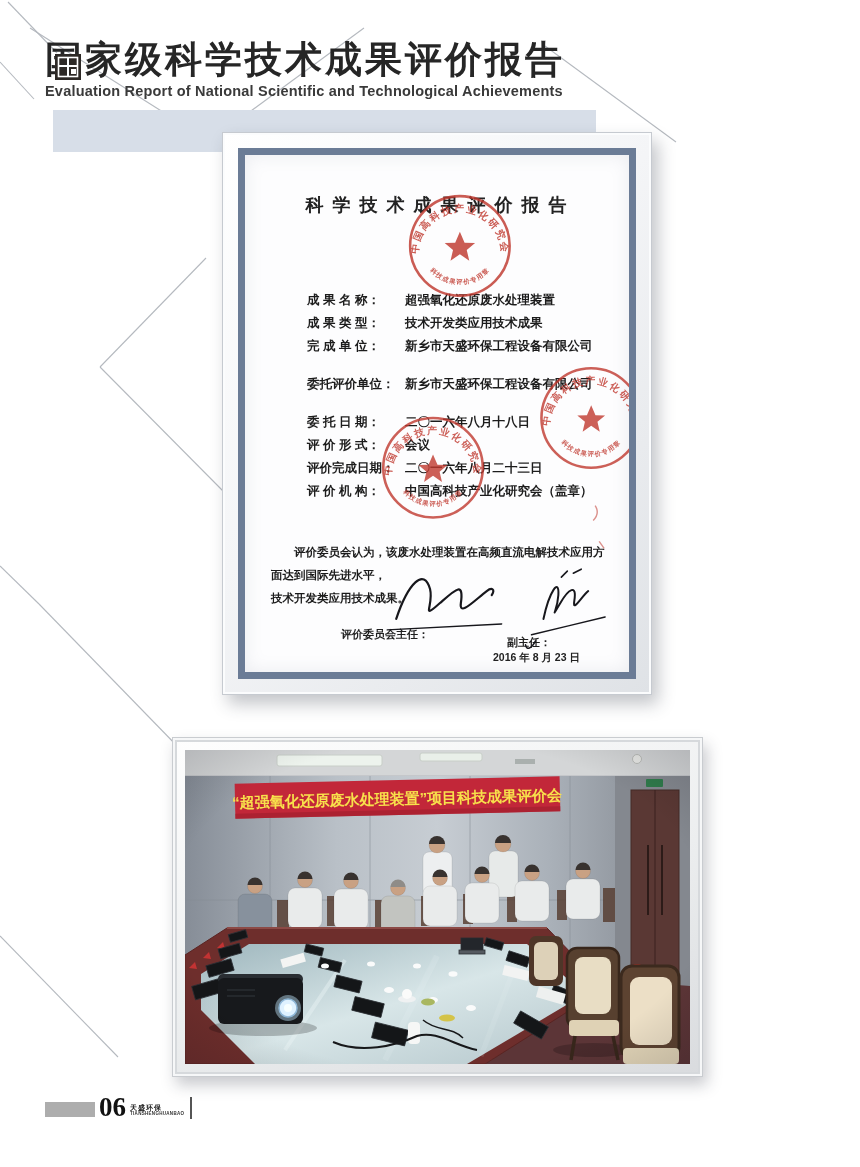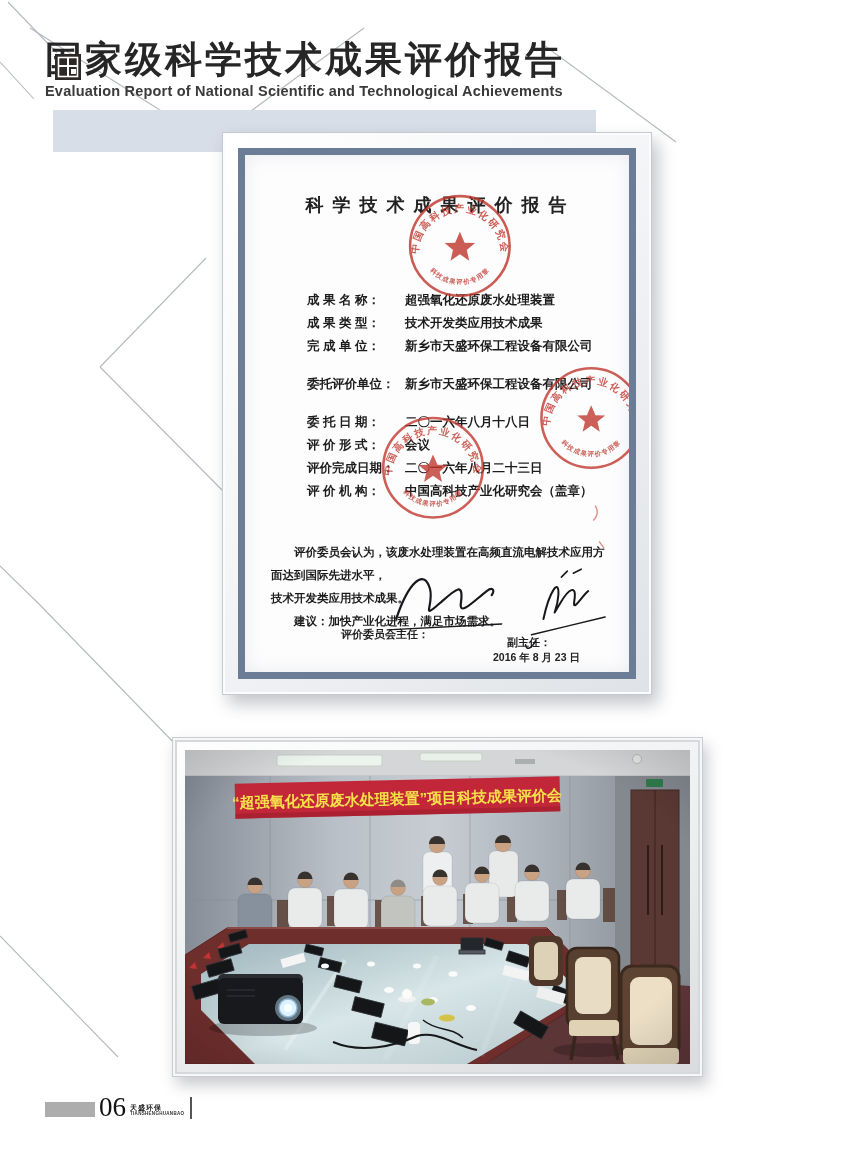--- a/index.html
+++ b/index.html
@@ -43,21 +43,21 @@
   
   .photo-frame{position:absolute;left:172px;top:737px;width:531px;height:340px;box-sizing:border-box;
         padding:12px;z-index:3;border:1px solid #c9ccd0;
         background:linear-gradient(160deg,#fefefe 0%,#eceeef 55%,#d9dbde 100%);
         box-shadow:4px 8px 14px rgba(40,45,60,.25), inset 0 0 0 2px #f6f7f8, inset 0 0 0 4px #d6d9dc;}
   .photo{width:100%;height:100%;display:block;background:#9aa2ab;}
 
   
   .footer{position:absolute;left:45px;top:1096px;display:flex;align-items:flex-end;z-index:2;}
   .f-block{display:inline-block;width:50px;height:15px;background:#adadad;margin-right:4px;margin-bottom:2px;}
-  .f-num{font-family:"Liberation Serif",serif;font-size:27px;font-weight:400;color:#111;line-height:.85;}
+  .f-num{font-family:"Liberation Serif",serif;font-size:27px;font-weight:700;color:#111;line-height:.85;}
   .f-brand{display:inline-flex;flex-direction:column;margin-left:4px;margin-bottom:2px;line-height:1;}
   .f-brand-name{font-size:7px;font-weight:700;color:#222;letter-spacing:1px;}
   .f-brand-sub{font-size:4.5px;font-weight:700;color:#333;letter-spacing:.3px;margin-top:1px;}
   .f-div{display:inline-block;width:1.5px;height:22px;background:#555;margin-left:6px;}
 </style>
 </head>
 <body>
 
 <div class="page">
 
@@ -129,21 +129,20 @@
             </div>
           <div class="f-row">
               <span class="f-label">评 价 机 构：</span>
               <span class="f-value">中国高科技产业化研究会（盖章）</span>
             </div>
         </div>
 
         <div class="cert-conclusion">
           <div class="indent">评价委员会认为，该废水处理装置在高频直流电解技术应用方面达到国际先进水平，</div>
           <div>技术开发类应用技术成果。</div>
-          <div class="indent">建议：加快产业化进程，满足市场需求。</div>
         </div>
 
         <span class="sig-chief-label">评价委员会主任：</span>
         <span class="sig-deputy-label">副主任：</span>
         <span class="sig-date">2016 年 8 月 23 日</span>
 
         <svg class="cert-overlay" viewBox="0 0 386 519">
           <defs>
             <path id="s1t" d="M 174,99 A 42 42 0 1 1 258,99"></path>
             <path id="s1b" d="M 184,113 A 39 39 0 0 0 248,113"></path>

